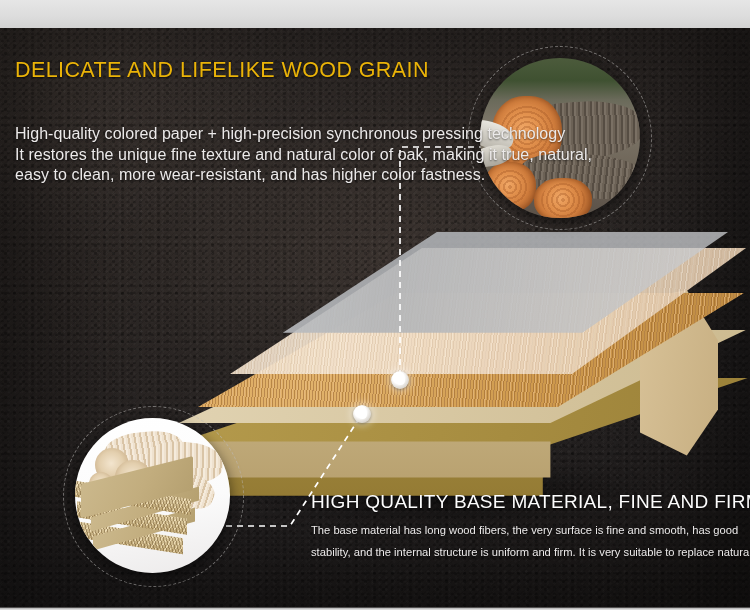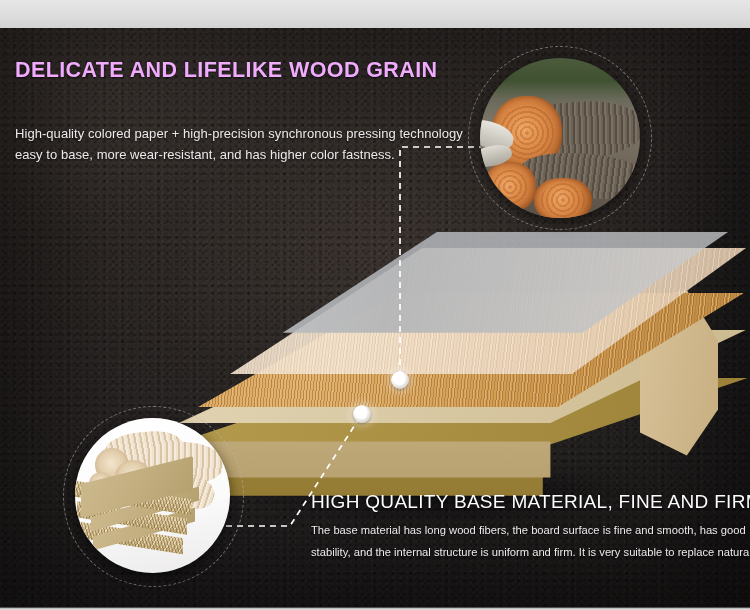--- a/index.html
+++ b/index.html
@@ -48,27 +48,27 @@
 
   
   .top-strip{position:absolute;left:0;top:0;width:750px;height:28px;
     background:linear-gradient(180deg,#e6e6e6 0%,#dcdcdc 60%,#d2d2d2 100%);}
   .bot-strip{position:absolute;left:0;bottom:0;width:750px;height:3px;
     background:linear-gradient(180deg,#1a1818 0%,#cfcfcf 55%,#e2e2e2 100%);}
 
   
   .head-top{position:absolute;left:15px;top:52px;width:430px;}
   .h1{
-    color:#f0abfc;font-size:21.5px;letter-spacing:.4px;
-    font-weight:700;line-height:37px;white-space:nowrap;
+    color:#eab308;font-size:21.5px;letter-spacing:.4px;
+    font-weight:400;line-height:37px;white-space:nowrap;
     text-shadow:0 1px 2px rgba(0,0,0,.6);
   }
   .body-top{position:absolute;left:15px;top:124px;width:420px;}
   .p{
-    color:#eceaea;font-size:13px;line-height:20.5px;font-weight:400;
+    color:#eceaea;font-size:16px;line-height:20.5px;font-weight:400;
     letter-spacing:.05px;white-space:nowrap;
     text-shadow:0 1px 2px rgba(0,0,0,.55);
   }
 
   .head-bot{position:absolute;left:311px;top:489px;width:430px;}
   .h2{
     color:#fdfdfd;font-size:19px;letter-spacing:.3px;font-weight:300;
     line-height:26px;white-space:nowrap;
     text-shadow:0 1px 2px rgba(0,0,0,.6);
   }
@@ -257,25 +257,26 @@
     <div class="slab slab-top" style="left:16px;top:84px;width:108px;height:14px;transform:skewY(-16deg);"></div>
     <div class="slab slab-edge" style="left:0px;top:72px;width:116px;height:16px;transform:skewY(9deg);"></div>
     <div class="slab slab-top" style="left:6px;top:52px;width:112px;height:34px;transform:skewY(-14deg);border-radius:2px;"></div>
   </div>
 
   <div class="head-top">
     <div class="h1">DELICATE AND LIFELIKE WOOD GRAIN</div>
   </div>
   <div class="body-top">
     <div class="p">High-quality colored paper + high-precision synchronous pressing technology</div>
-    <div class="p">easy to base, more wear-resistant, and has higher color fastness.</div>
+    <div class="p">It restores the unique fine texture and natural color of oak, making it true, natural,</div>
+    <div class="p">easy to clean, more wear-resistant, and has higher color fastness.</div>
   </div>
 
   <div class="head-bot">
     <div class="h2">HIGH QUALITY BASE MATERIAL, FINE AND FIRM</div>
   </div>
   <div class="body-bot">
-    <div class="pb">The base material has long wood fibers, the board surface is fine and smooth, has good</div>
+    <div class="pb">The base material has long wood fibers, the very surface is fine and smooth, has good</div>
     <div class="pb">stability, and the internal structure is uniform and firm. It is very suitable to replace natural</div>
   </div>
 
   <div class="bot-strip"></div>
 </div>
 
 </body></html>

